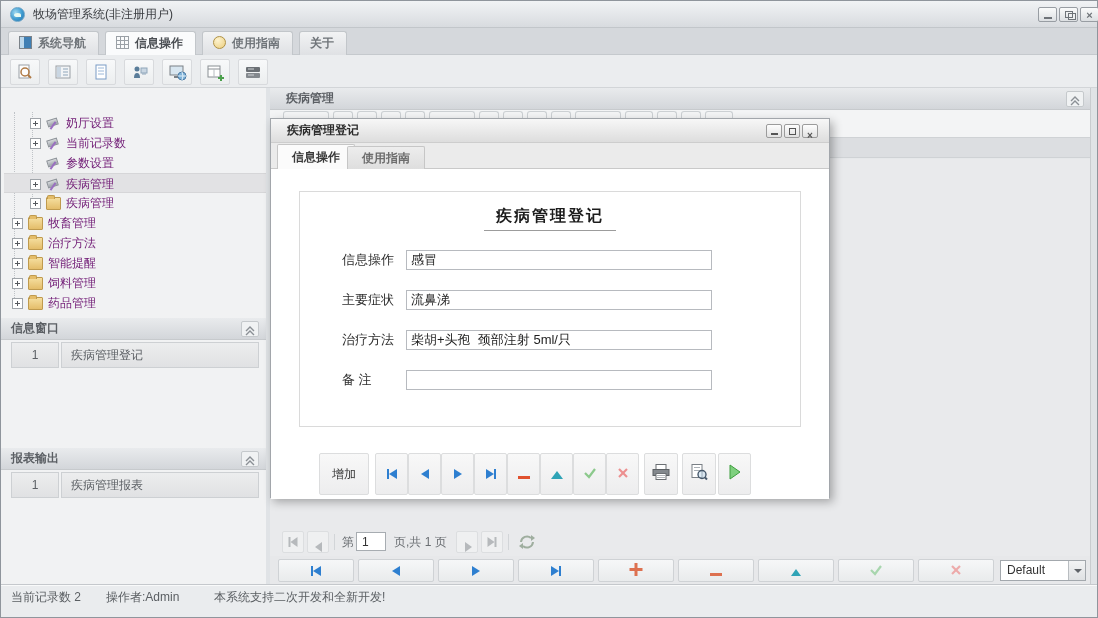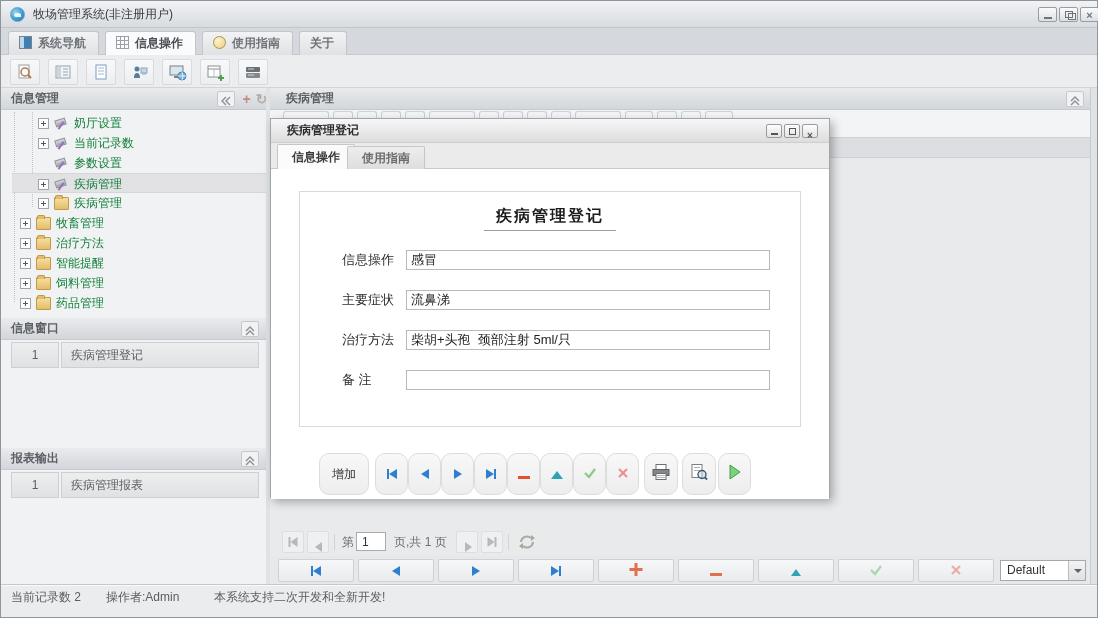--- a/index.html
+++ b/index.html
@@ -50,21 +50,21 @@
   .phead .ptitle { padding-left:10px; }
   .minibtn { position:absolute; top:3px; width:18px; height:16px; border:1px solid #c5c9cc; border-radius:2px;
     background:#f0f2f3; text-align:center; }
   .minibtn svg { margin-top:3px; }
   .glyphbtn { position:absolute; top:2px; width:15px; height:18px; text-align:center; line-height:18px;
     font-size:14px; font-weight:bold; }
 
   
   .leftpanel { position:absolute; left:1px; top:88px; width:265px; height:496px; background:#f1f2f3; }
   .dotline { position:absolute; border-left:1px dotted #bfc3c7; width:0; }
-  .trow { position:absolute; left:12px; width:265px; height:20px; line-height:20px; font-size:12px; color:#15803d; }
+  .trow { position:absolute; left:4px; width:265px; height:20px; line-height:20px; font-size:12px; color:#701a75; }
   .trow.selected { background:#e2e2e4; border-top:1px solid #d6d6d8; border-bottom:1px solid #d6d6d8; }
   .trow .inner { position:absolute; top:0; height:20px; display:flex; align-items:center; }
   .expandbox { position:relative; width:11px; height:11px; border:1px solid #a0a5aa; background:#fff; margin-right:5px; flex:none; }
   .expandbox::before { content:""; position:absolute; left:2px; top:4px; width:5px; height:1px; background:#55595e; }
   .expandbox::after  { content:""; position:absolute; left:4px; top:2px; width:1px; height:5px; background:#55595e; }
   .expandspacer { width:16px; flex:none; }
   .treeicon { width:15px; height:13px; margin-right:5px; flex:none; position:relative; }
   .folder { background:linear-gradient(#f5dfa0,#e4bd6a); border:1px solid #bf9a4d; border-radius:1px; }
   .folder::before { content:""; position:absolute; left:0; top:-3px; width:6px; height:3px;
     background:#e4bd6a; border:1px solid #bf9a4d; border-bottom:none; border-radius:2px 2px 0 0; }
@@ -104,24 +104,24 @@
   .dtab { position:absolute; height:25px; line-height:24px; padding:0 14px; font-size:12px; font-weight:bold;
     border:1px solid #c6c6c6; border-bottom:none; border-radius:2px 2px 0 0; }
   .dtab.active { top:1px; background:#fbfbfb; color:#3a3a3a; }
   .dtab.inactive { top:3px; height:23px; line-height:22px; background:linear-gradient(#ededed,#dedede); color:#6d6d6d; }
   .formbox { position:absolute; left:28px; top:72px; width:502px; height:236px; border:1px solid #dadada; background:#fff; }
   .formtitle { position:absolute; left:0; top:14px; width:100%; text-align:center; }
   .formtitle span { display:inline-block; padding:0 12px 3px 12px; font-size:16px; font-weight:bold; color:#1c1c1c;
     border-bottom:1px solid #9c9c9c; letter-spacing:2px; }
   .frow { position:absolute; left:0; width:100%; height:20px; }
   .flabel { position:absolute; left:42px; top:0; height:20px; line-height:20px; font-size:13px; color:#2e2e2e; white-space:pre; }
-  .finput { position:absolute; left:106px; top:0; width:364px; height:20px; border:1px solid #b7babf;
+  .finput { position:absolute; left:106px; top:0; width:306px; height:20px; border:1px solid #b7babf;
     font-size:13px; color:#1f1f1f; padding:0 4px; font-family:"Liberation Sans",sans-serif; white-space:pre; }
   .dlg-toolbar { position:absolute; left:0; top:332px; width:100%; height:48px; background:#fff; }
-  .dbtn { position:absolute; top:2px; width:33px; height:42px; border:1px solid #dcddde; border-radius:10px;
+  .dbtn { position:absolute; top:2px; width:33px; height:42px; border:1px solid #dcddde; border-radius:2px;
     background:linear-gradient(#f8f8f8,#ededee); }
   .dbtn.wide { width:50px; font-size:12px; color:#333; text-align:center; line-height:40px; }
   .cicon { position:absolute; left:50%; top:50%; transform:translate(-50%,-50%); }
 
   
   .pager { position:absolute; left:270px; top:528px; width:820px; height:28px; background:#e9eaec; }
   .pbtn { position:absolute; top:3px; width:22px; height:22px; border:1px solid #dcdee0; border-radius:2px; background:#eff0f1; }
   .pdivider { position:absolute; top:6px; width:1px; height:16px; background:#d2d5d8; }
   .ptext { position:absolute; top:0; height:28px; line-height:28px; font-size:12px; color:#6a6e72; }
   .pinput { position:absolute; top:4px; width:30px; height:19px; border:1px solid #a7acb1; font-size:12px;
@@ -241,31 +241,20 @@
           <rect x="1" y="3" width="14" height="5" rx="1" fill="#6b7075"></rect>
           <rect x="1" y="9" width="14" height="5" rx="1" fill="#84898e"></rect>
           <line x1="3" y1="5" x2="9" y2="5" stroke="#d0d3d6"></line>
           <line x1="3" y1="11" x2="9" y2="11" stroke="#d0d3d6"></line>
         </svg>
     </div>
   </div>
 
   <div class="leftpanel"></div>
 
-  <div class="phead" style="left:1px; top:88px; width:265px;">
-    <span class="ptitle">信息管理</span>
-    <div class="minibtn" style="left:216px">
-      <svg width="10" height="10">
-          <path d="M5 1 L1 5 L5 9" fill="none" stroke="#8b9095" stroke-width="1.4"></path>
-          <path d="M9 1 L5 5 L9 9" fill="none" stroke="#8b9095" stroke-width="1.4"></path>
-        </svg>
-    </div>
-    <div class="glyphbtn" style="left:238px; color:#c08d7f;"><span>+</span></div>
-    <div class="glyphbtn" style="left:253px; color:#b3aba5;"><span>↻</span></div>
-  </div>
 
   <div class="dotline" style="left:14px; top:112px; height:190px;"></div>
   <div class="dotline" style="left:32px; top:112px; height:95px;"></div>
 
   <div class="trow" style="top:113px">
     <div class="inner" style="left:26px">
         <span class="expandbox"></span>
         <span class="treeicon tool"></span>
         <span>奶厅设置</span>
       </div>

